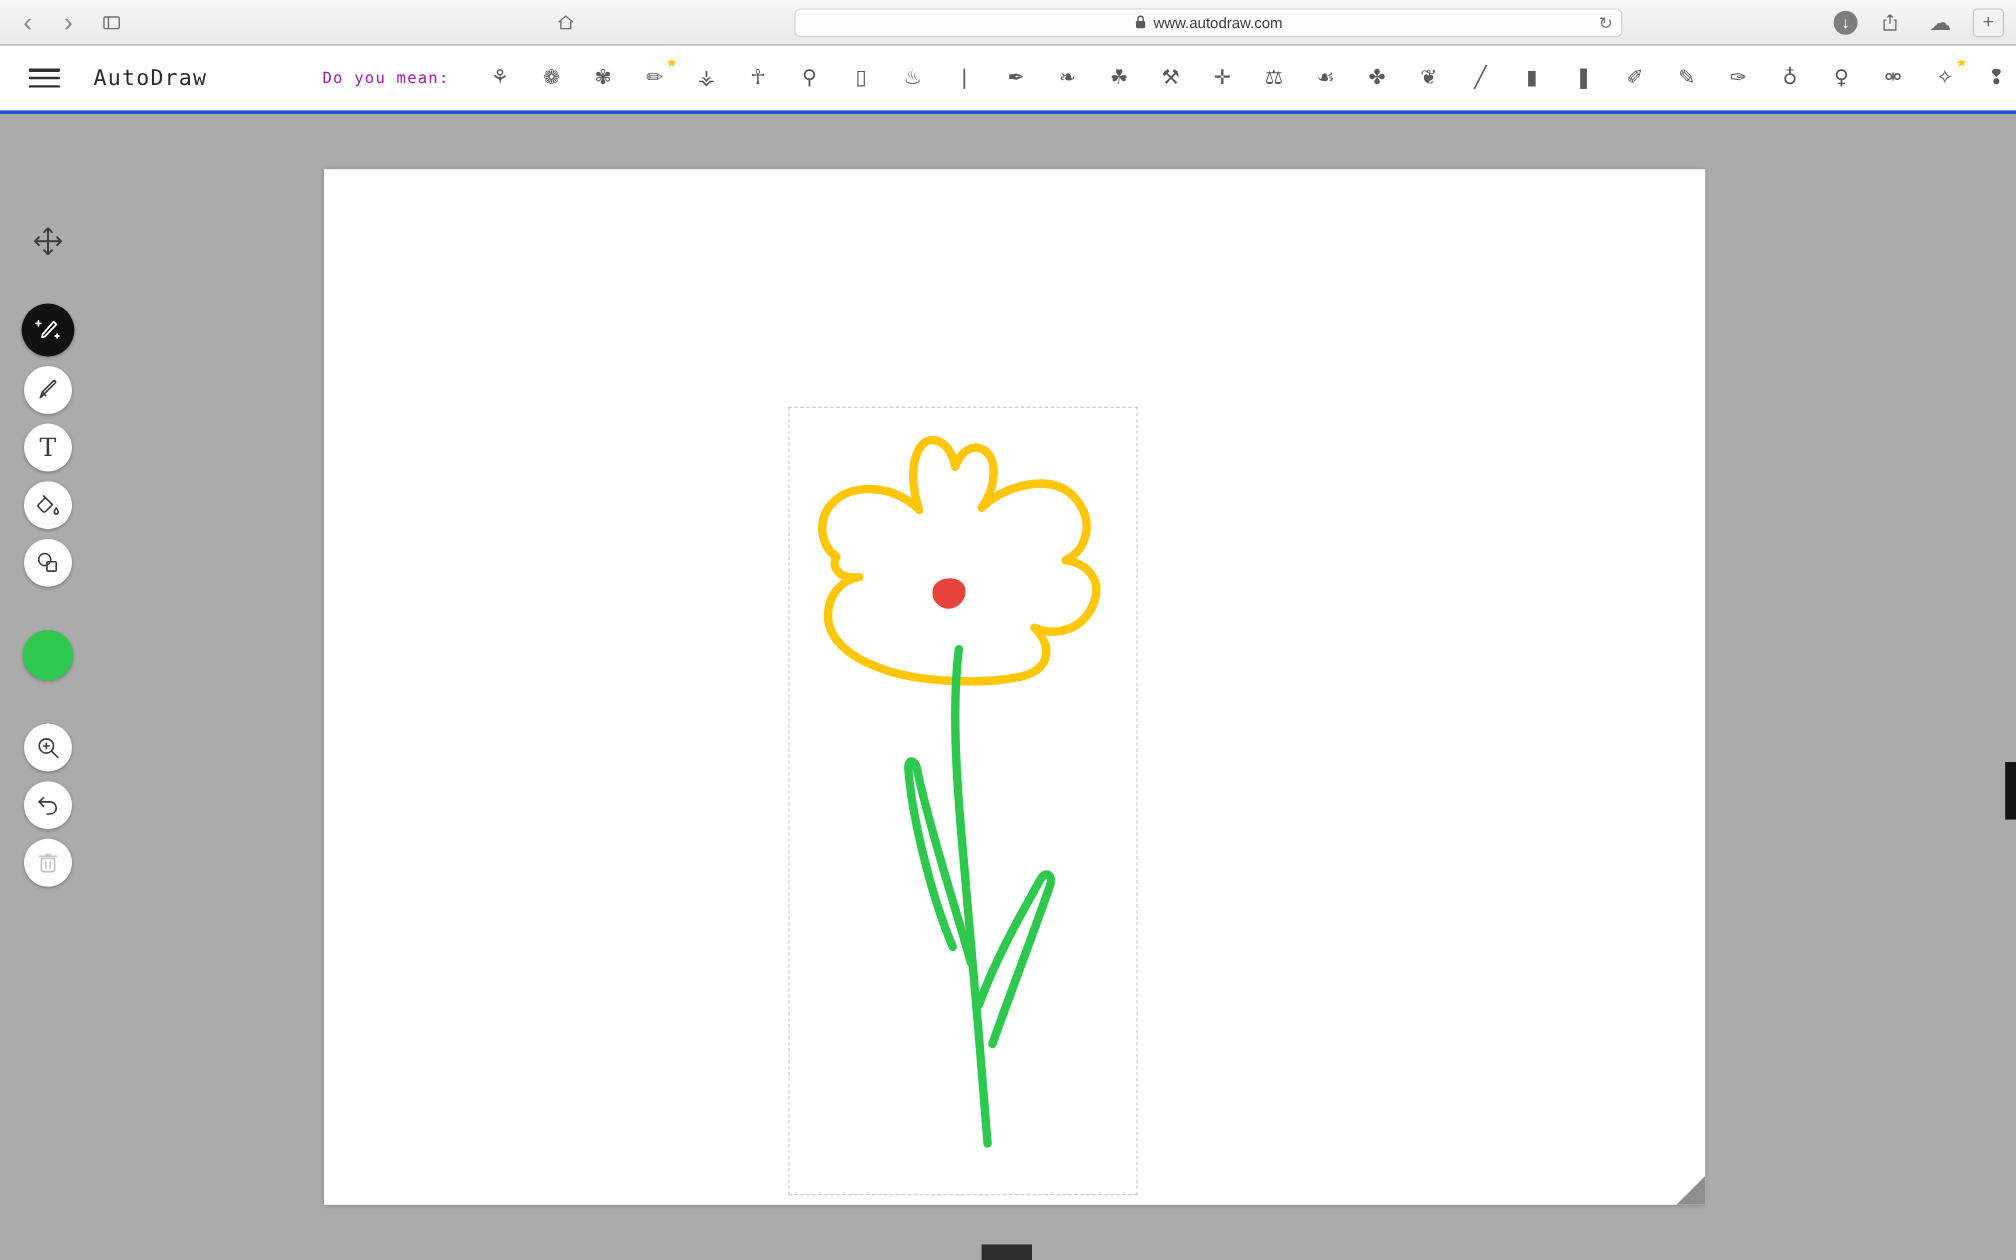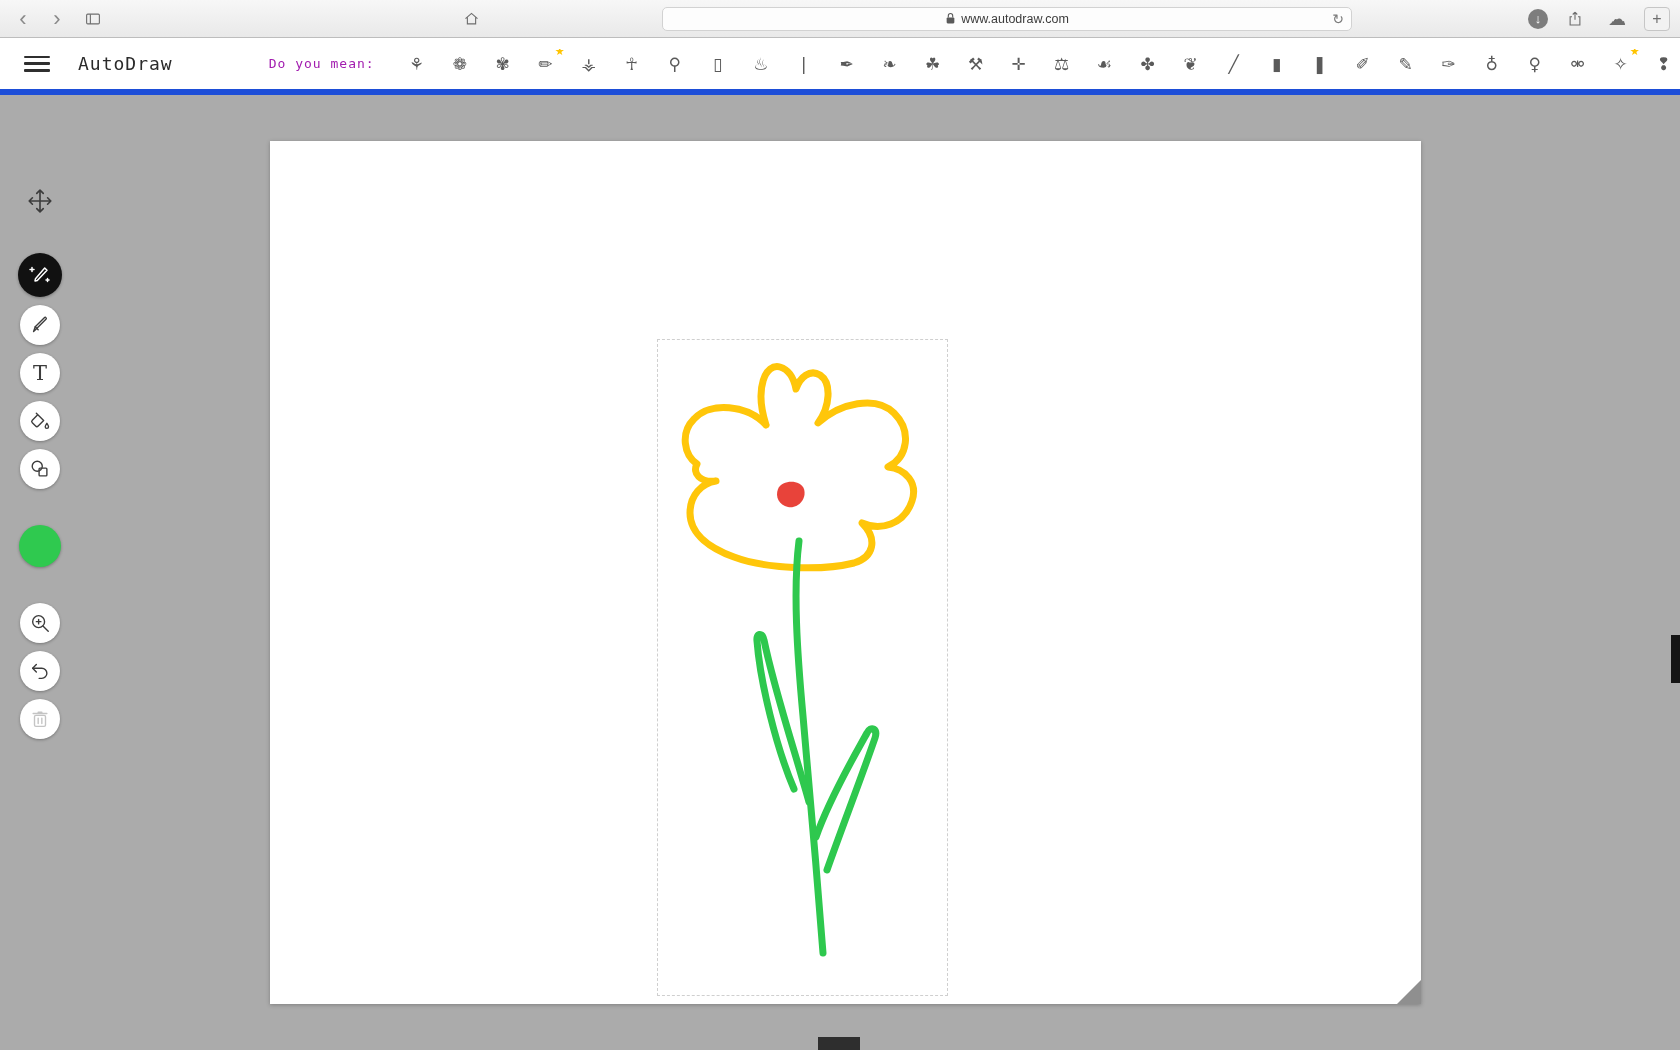--- a/index.html
+++ b/index.html
@@ -28,21 +28,21 @@
   .url-field .refresh { position:absolute; right:7px; color:#7a7a7a; font-size:14px; }
   .chrome-right { display:flex; align-items:center; gap:12px; margin-right:0; }
   .dl-circle { width:20px; height:20px; border-radius:50%; background:#7d7d7d; color:#fff;
     display:flex; align-items:center; justify-content:center; font-size:13px; font-weight:bold; }
   .newtab-box { width:26px; height:24px; border:1px solid #c6c6c6; border-radius:4px; background:#f2f2f2;
     display:flex; align-items:center; justify-content:center; color:#6e6e6e; font-size:16px; }
 
   
   .app-toolbar {
     position:absolute; top:38px; left:0; width:1680px; height:57px;
-    background:#ffffff; border-bottom:6px solid #1d4ed8;
+    background:#ffffff; border-bottom:3px solid #1d4ed8;
     display:flex; align-items:center;
   }
   .hamburger { width:26px; height:20px; margin-left:24px; display:flex; flex-direction:column; justify-content:space-between; padding:2px 0; cursor:pointer; }
   .hamburger span { display:block; height:2.5px; background:#2f2f2f; border-radius:1px; }
   .app-title { font-family:"DejaVu Sans Mono", monospace; font-size:18px; letter-spacing:1px; color:#2b2b2b; margin-left:28px; }
   .suggest-label { font-family:"DejaVu Sans Mono", monospace; font-size:13px; color:#a21caf; margin-left:96px; letter-spacing:1px; white-space:nowrap; }
   .suggest-row { display:flex; align-items:center; gap:19px; margin-left:30px; overflow:hidden; flex:1; }
   .sug { position:relative; width:24px; height:30px; display:flex; align-items:center; justify-content:center;
     font-size:17px; color:#5a5a5a; cursor:pointer; flex:0 0 auto; font-family:"DejaVu Sans", sans-serif; }
   .sug .glyph { font-style:normal; }

